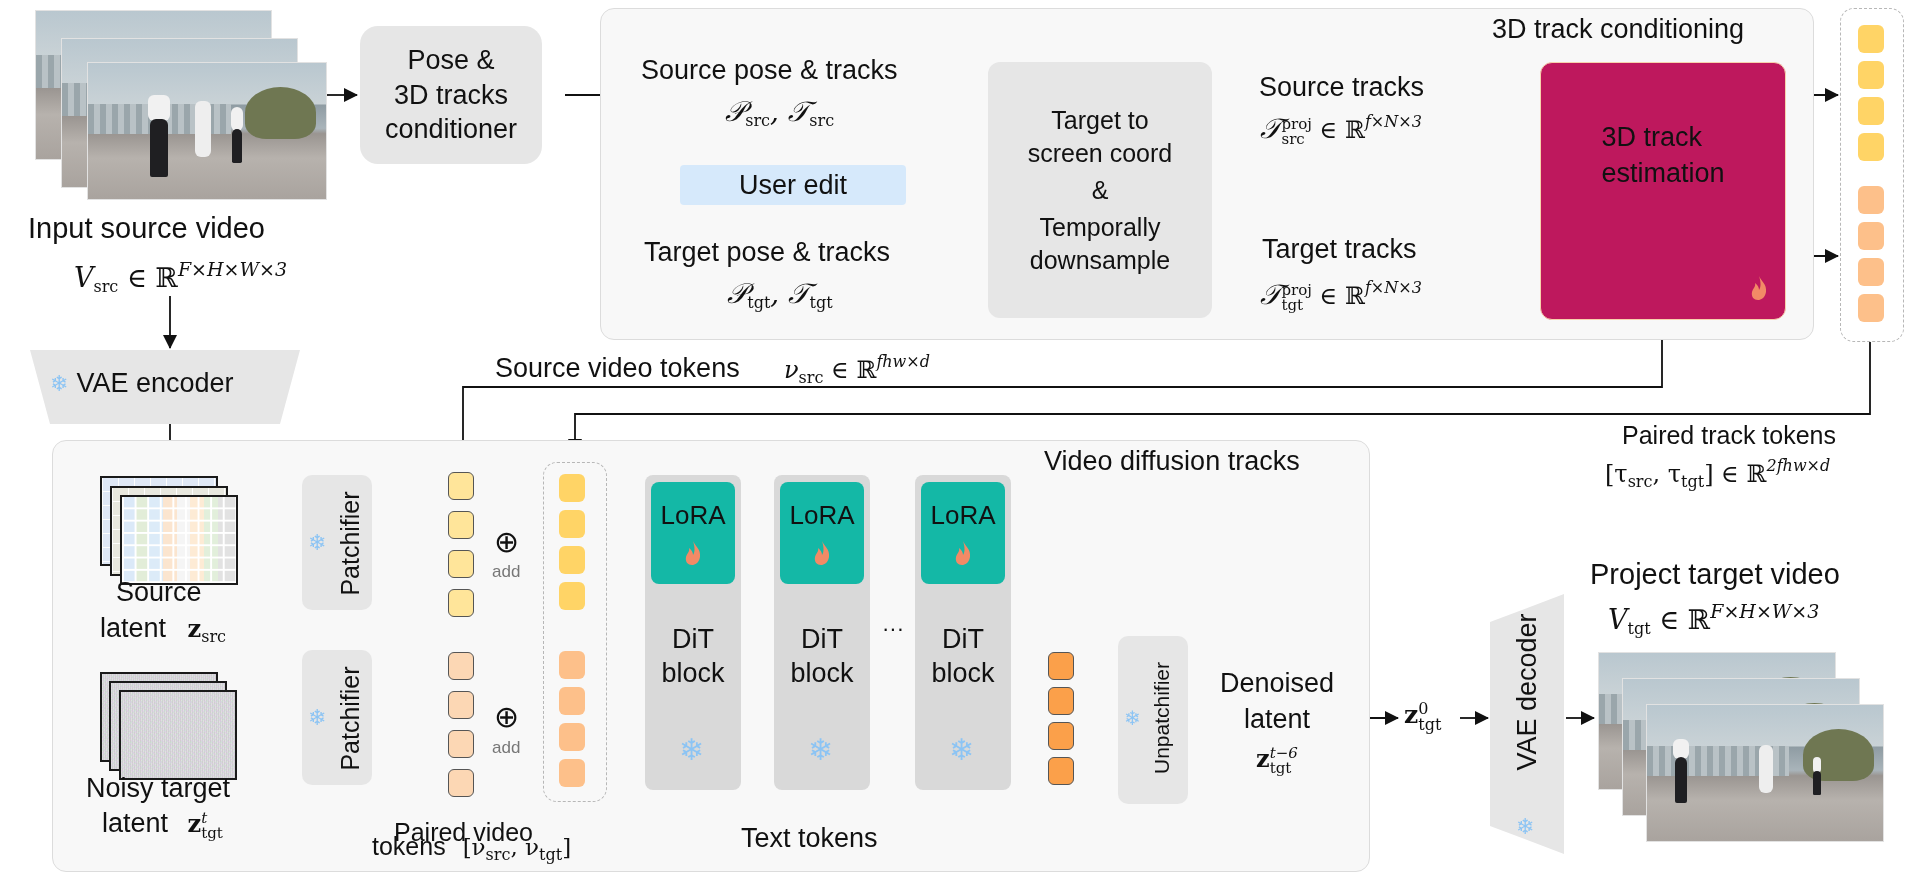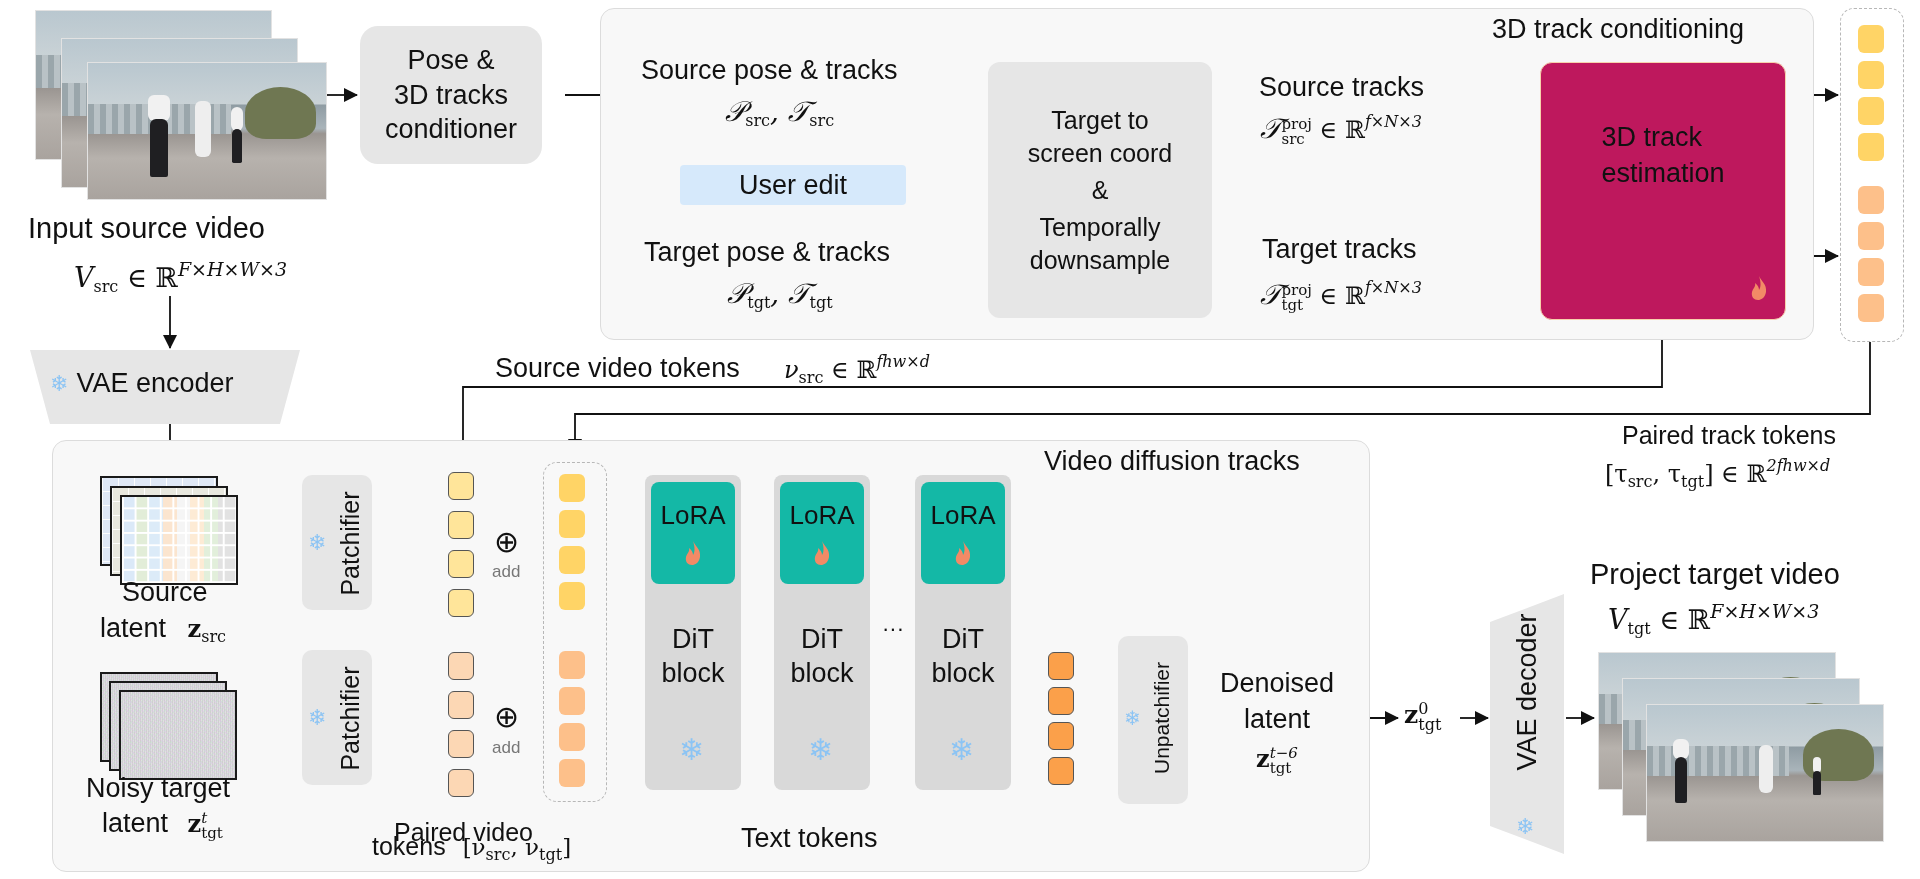--- a/index.html
+++ b/index.html
@@ -221,21 +221,21 @@
   <div class="grid-frame" style="left:100px;top:476px;width:114px;height:86px;background-color:#dfe8f6;"></div>
   <div class="grid-frame" style="left:110px;top:486px;width:114px;height:86px;background-color:#e8e8df;"></div>
   <div class="grid-frame" style="left:120px;top:495px;width:114px;height:86px;
        background-color:#f3efe8;
        background-image:
          linear-gradient(90deg, rgba(255,255,255,1) 1.5px, transparent 1.5px),
          linear-gradient(0deg, rgba(255,255,255,1) 1.5px, transparent 1.5px),
          linear-gradient(90deg,#dbe9f8 0 12%,#e2edd8 12% 24%,#dcebf8 24% 36%,#fbe5cf 36% 48%,#f5f5f5 48% 60%,#fdebd5 60% 72%,#e2efdb 72% 84%,#e2e2e2 84% 100%);
        background-size:12.6px 12.3px,12.6px 12.3px,100% 100%;"></div>
 </div>
-<div class="lbl" style="left:122px;top:577px;">Source</div>
+<div class="lbl" style="left:116px;top:577px;">Source</div>
 <div class="lbl" style="left:100px;top:613px;">
   <span>latent</span>
   <span class="math" style="position:static;font-weight:bold;margin-left:14px;"><span>z</span><sub style="font-weight:normal;">src</sub></span>
 </div>
 
 <div>
   <div class="noise-frame" style="left:100px;top:672px;width:114px;height:86px;"></div>
   <div class="noise-frame" style="left:109px;top:681px;width:114px;height:86px;"></div>
   <div class="noise-frame" style="left:119px;top:690px;width:114px;height:86px;"></div>
 </div>

